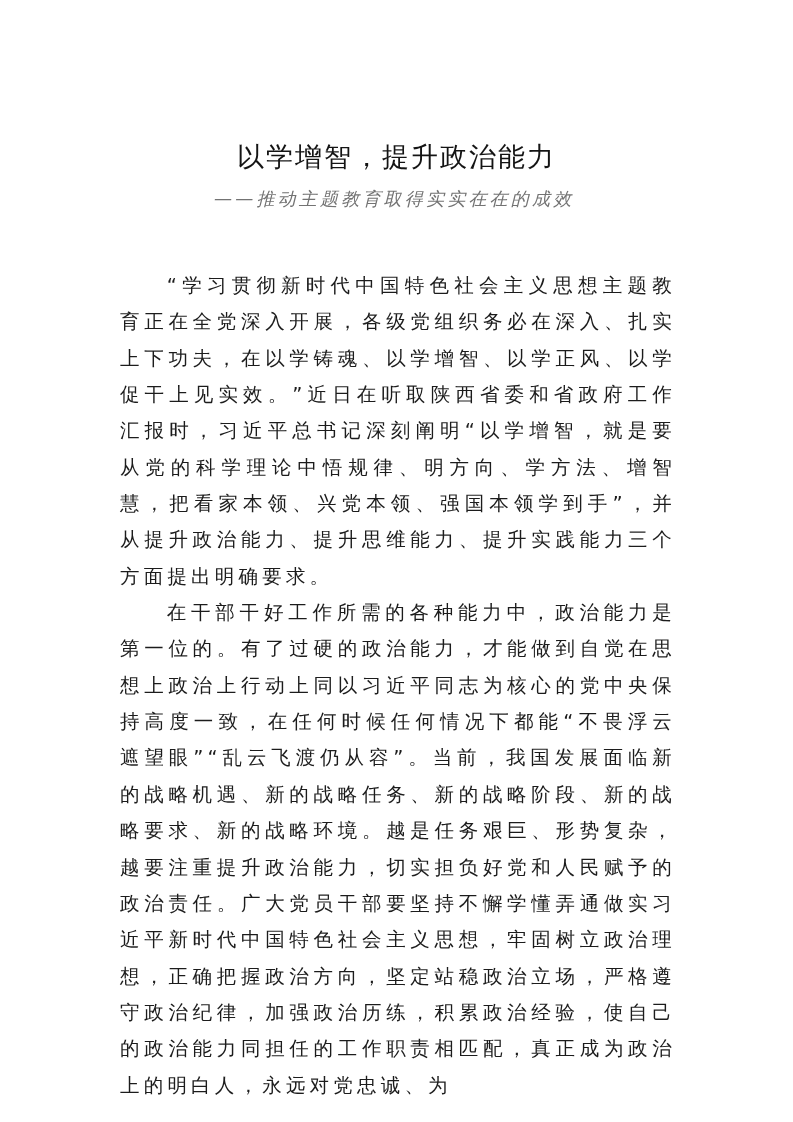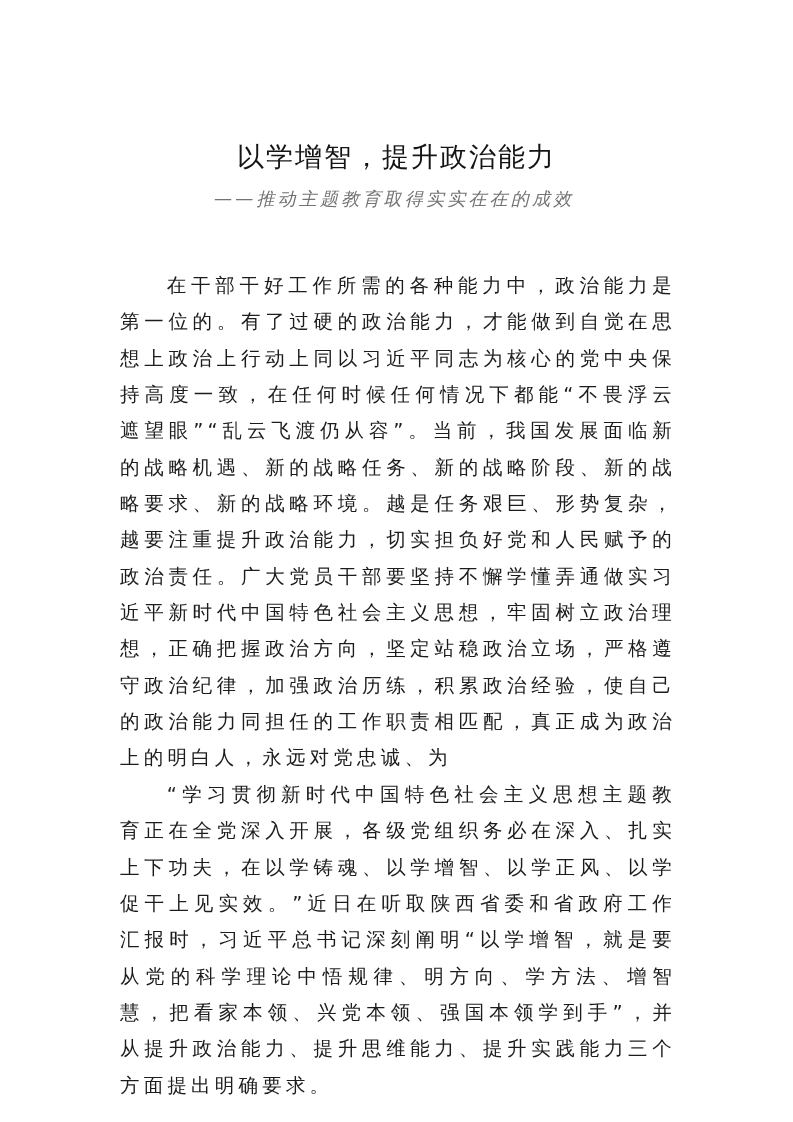--- a/index.html
+++ b/index.html
@@ -64,16 +64,16 @@
       text-indent: 2.4em;
     }
   </style>
 </head>
 <body>
 
 <div class="page">
   <h1 class="title">以学增智，提升政治能力</h1>
   <div class="subtitle">——推动主题教育取得实实在在的成效</div>
   <div class="body">
+    <p class="para">“学习贯彻新时代中国特色社会主义思想主题教育正在全党深入开展，各级党组织务必在深入、扎实上下功夫，在以学铸魂、以学增智、以学正风、以学促干上见实效。”近日在听取陕西省委和省政府工作汇报时，习近平总书记深刻阐明“以学增智，就是要从党的科学理论中悟规律、明方向、学方法、增智慧，把看家本领、兴党本领、强国本领学到手”，并从提升政治能力、提升思维能力、提升实践能力三个方面提出明确要求。</p>
     <p class="para">在干部干好工作所需的各种能力中，政治能力是第一位的。有了过硬的政治能力，才能做到自觉在思想上政治上行动上同以习近平同志为核心的党中央保持高度一致，在任何时候任何情况下都能“不畏浮云遮望眼”“乱云飞渡仍从容”。当前，我国发展面临新的战略机遇、新的战略任务、新的战略阶段、新的战略要求、新的战略环境。越是任务艰巨、形势复杂，越要注重提升政治能力，切实担负好党和人民赋予的政治责任。广大党员干部要坚持不懈学懂弄通做实习近平新时代中国特色社会主义思想，牢固树立政治理想，正确把握政治方向，坚定站稳政治立场，严格遵守政治纪律，加强政治历练，积累政治经验，使自己的政治能力同担任的工作职责相匹配，真正成为政治上的明白人，永远对党忠诚、为</p>
-    <p class="para">“学习贯彻新时代中国特色社会主义思想主题教育正在全党深入开展，各级党组织务必在深入、扎实上下功夫，在以学铸魂、以学增智、以学正风、以学促干上见实效。”近日在听取陕西省委和省政府工作汇报时，习近平总书记深刻阐明“以学增智，就是要从党的科学理论中悟规律、明方向、学方法、增智慧，把看家本领、兴党本领、强国本领学到手”，并从提升政治能力、提升思维能力、提升实践能力三个方面提出明确要求。</p>
   </div>
 </div>
 
 </body></html>

